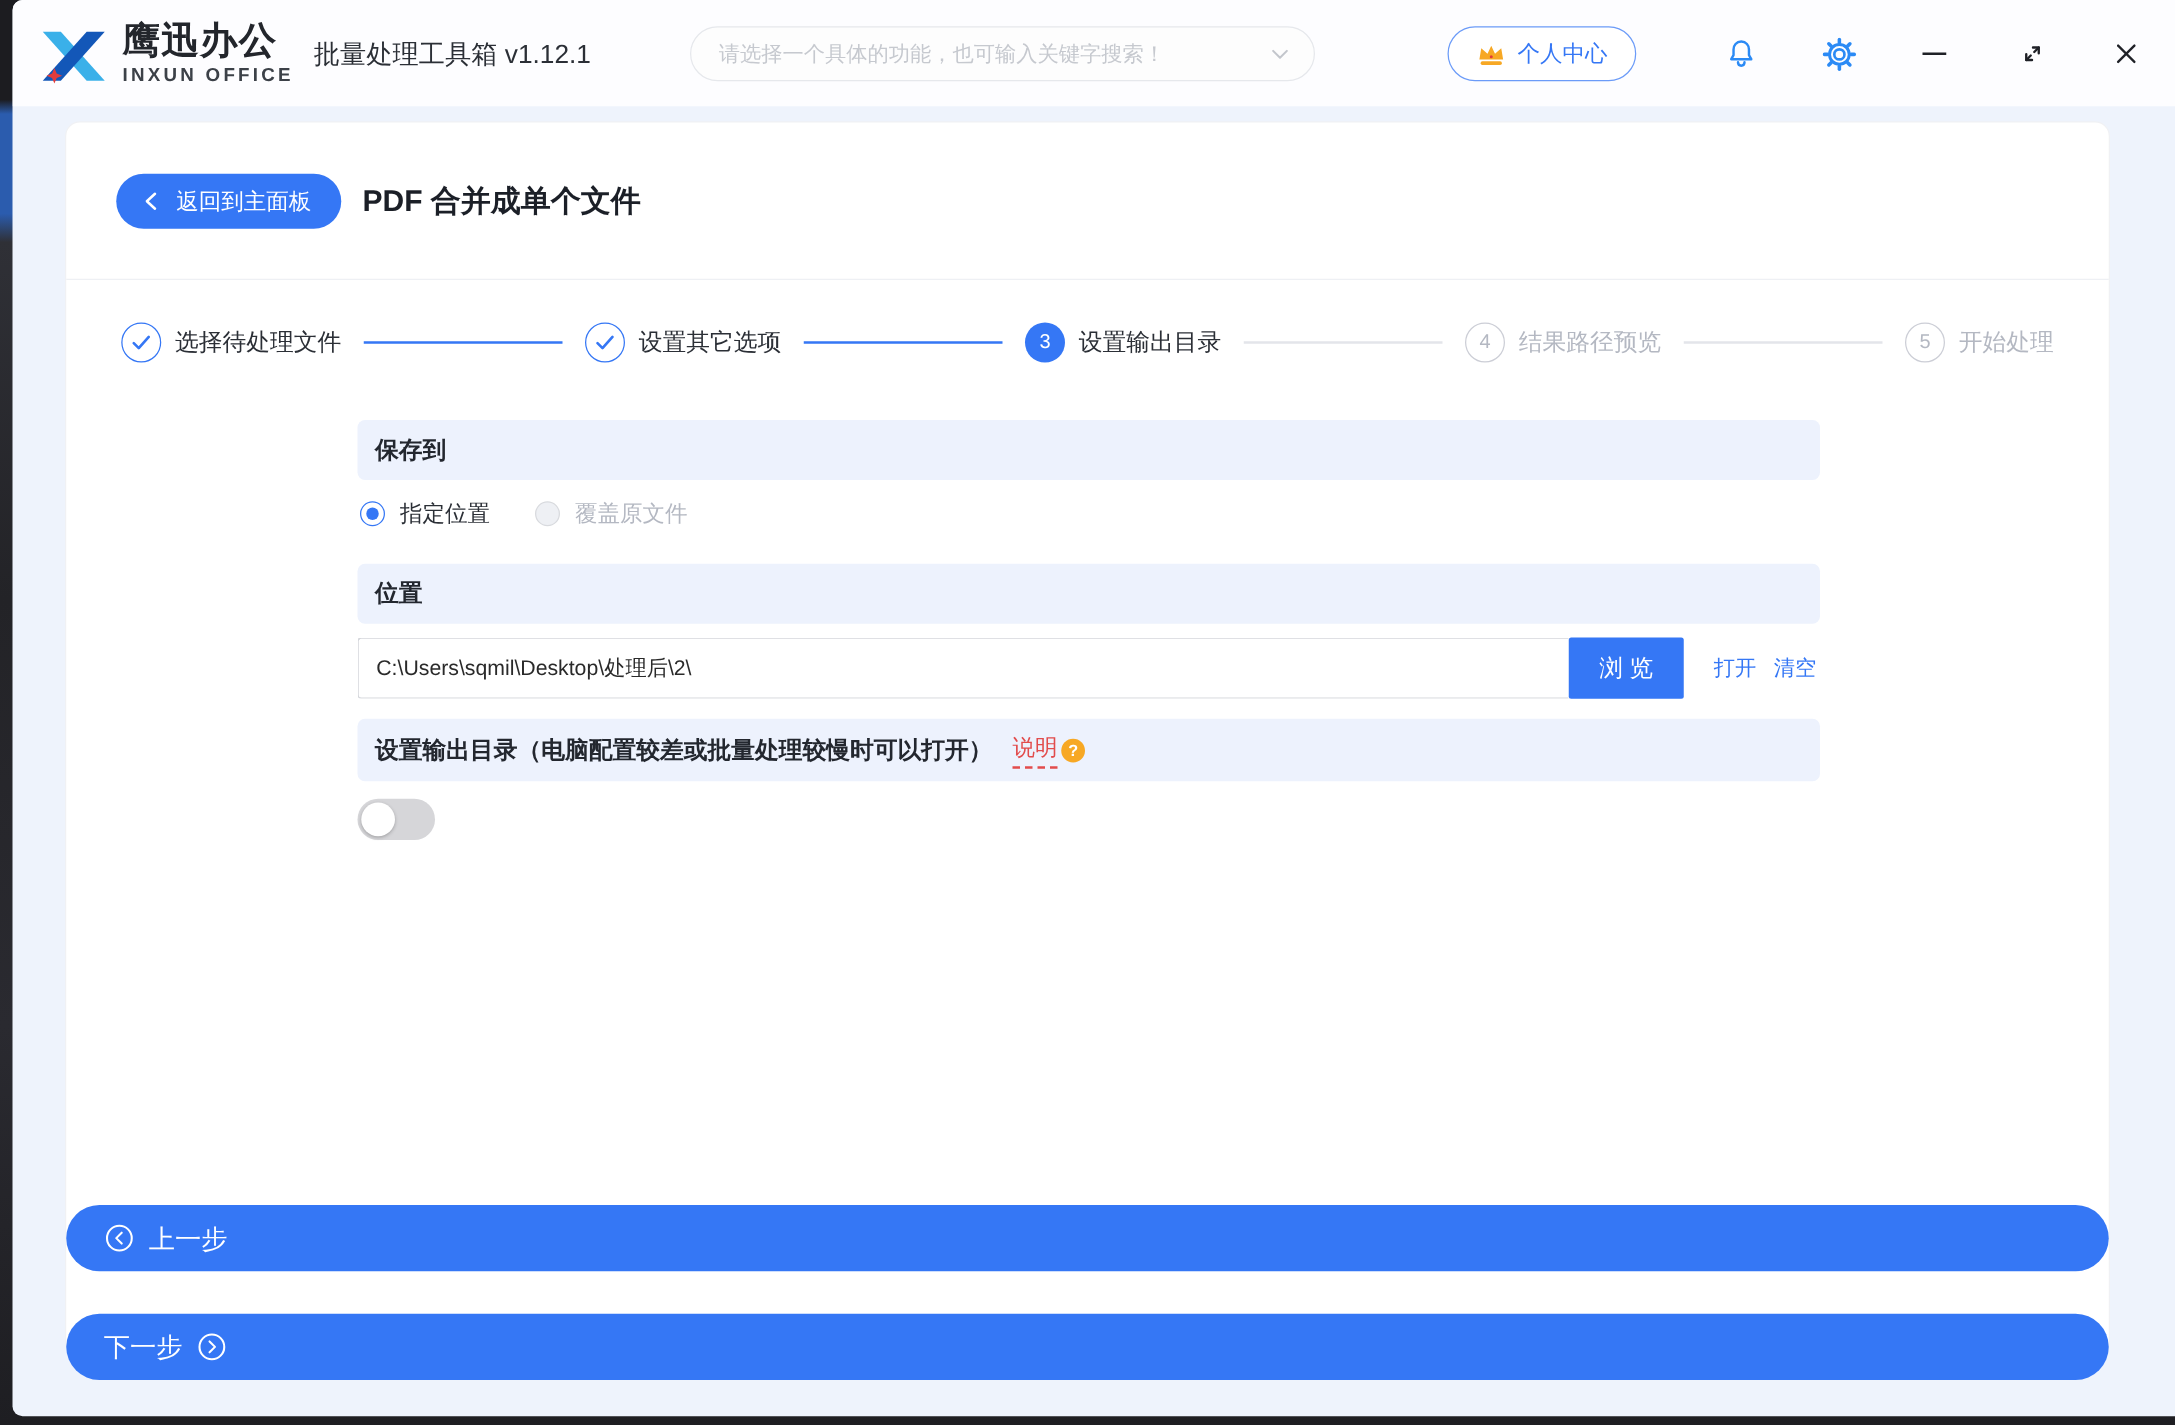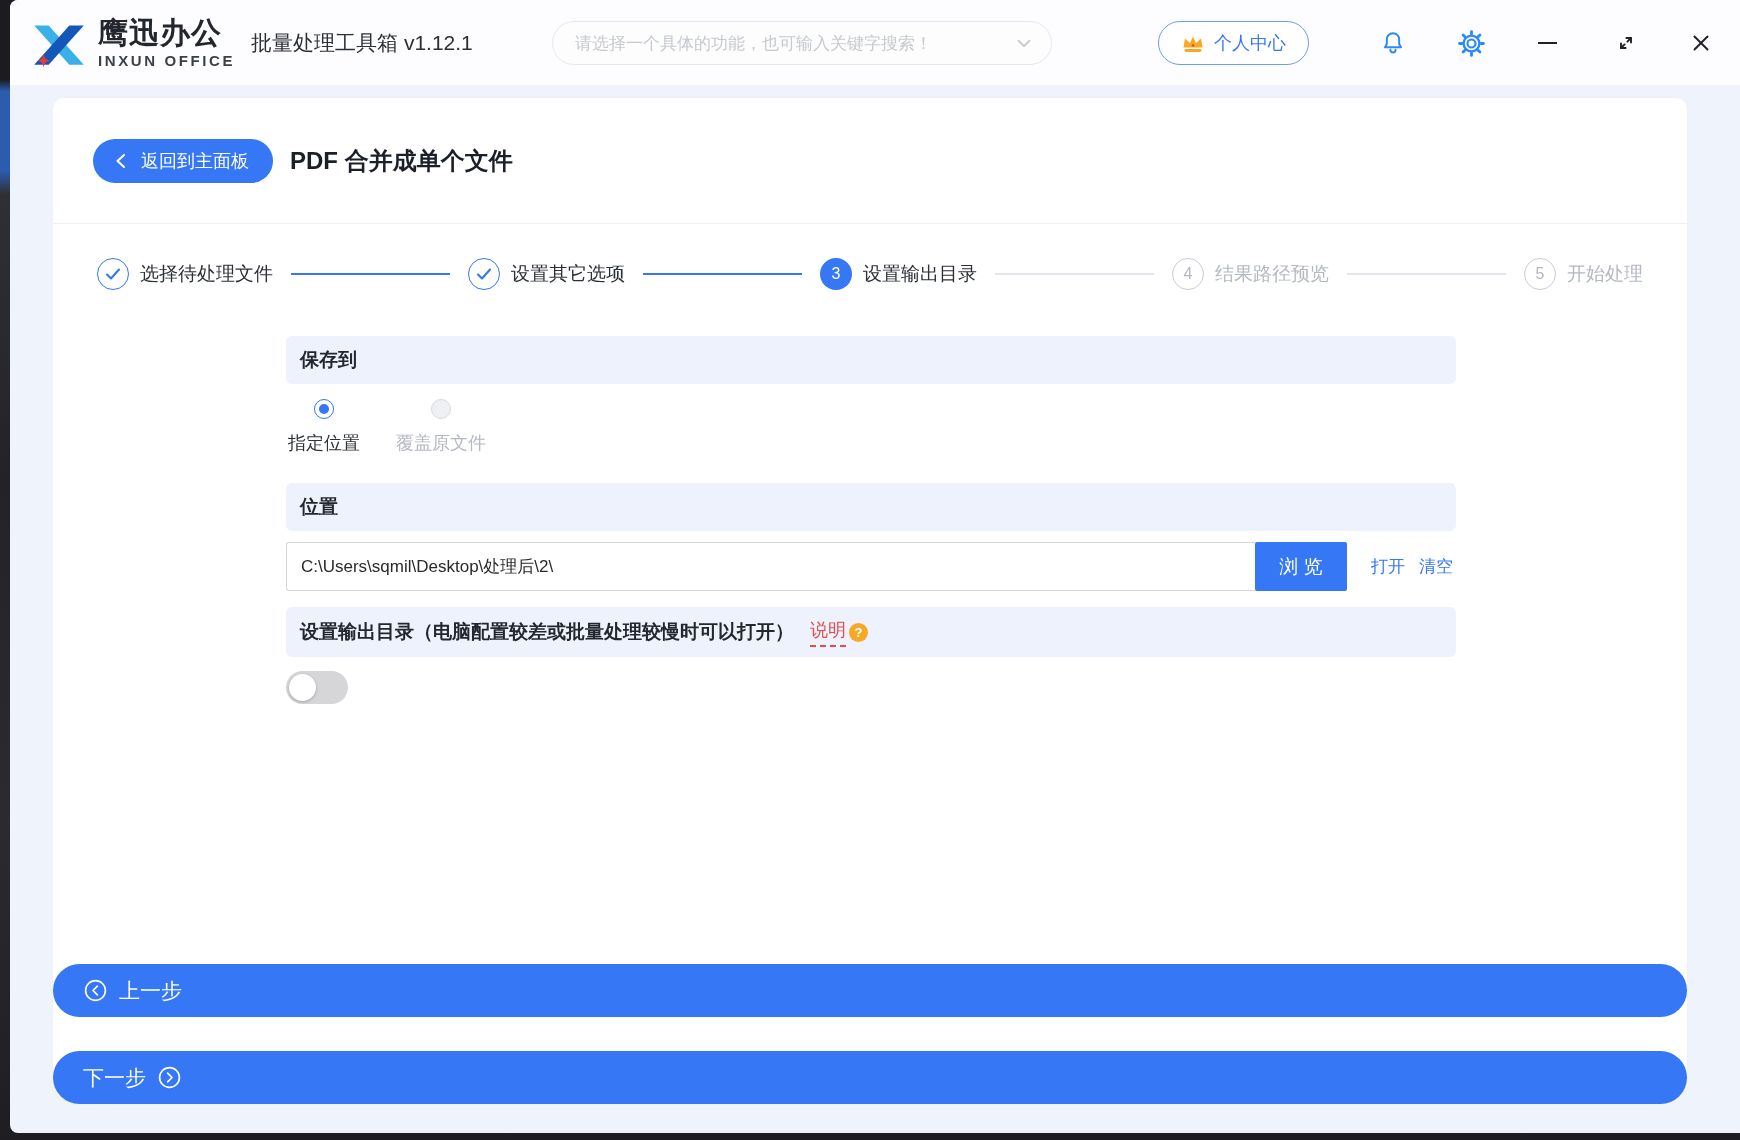--- a/index.html
+++ b/index.html
@@ -57,21 +57,21 @@
   .connector.blue { background:#3577f5; }
   .connector.gray { background:#e3e5ea; }
 
   
   .form-col { margin:46px 0 0 233px; width:1170px; }
   .band { height:48px; background:#edf2fd; border-radius:6px; display:flex; align-items:center;
     padding:0 14px; }
   .band-title { font-weight:bold; font-size:19px; color:#23272f; }
 
   .radio-row { margin-top:15px; display:flex; align-items:center; gap:36px; padding-left:2px; }
-  .radio-opt { display:flex; align-items:center; gap:12px; cursor:pointer;flex-direction:column; }
+  .radio-opt { display:flex; align-items:center; gap:12px; cursor:pointer; }
   .radio-dot { width:20px; height:20px; border-radius:50%; flex:none; position:relative; }
   .radio-dot.on { border:1.6px solid #3577f5; background:#fff; }
   .radio-dot.on::after { content:""; position:absolute; left:3.6px; top:3.6px; width:10px; height:10px;
     border-radius:50%; background:#3577f5; }
   .radio-dot.off { border:1.6px solid #d8dade; background:#eef0f4; }
   .radio-label-on { font-size:18px; color:#2b2f36; }
   .radio-label-off { font-size:18px; color:#b4b8c2; }
 
   .loc-band { margin-top:28px; }
   .path-row { margin-top:11px; display:flex; align-items:center; }

